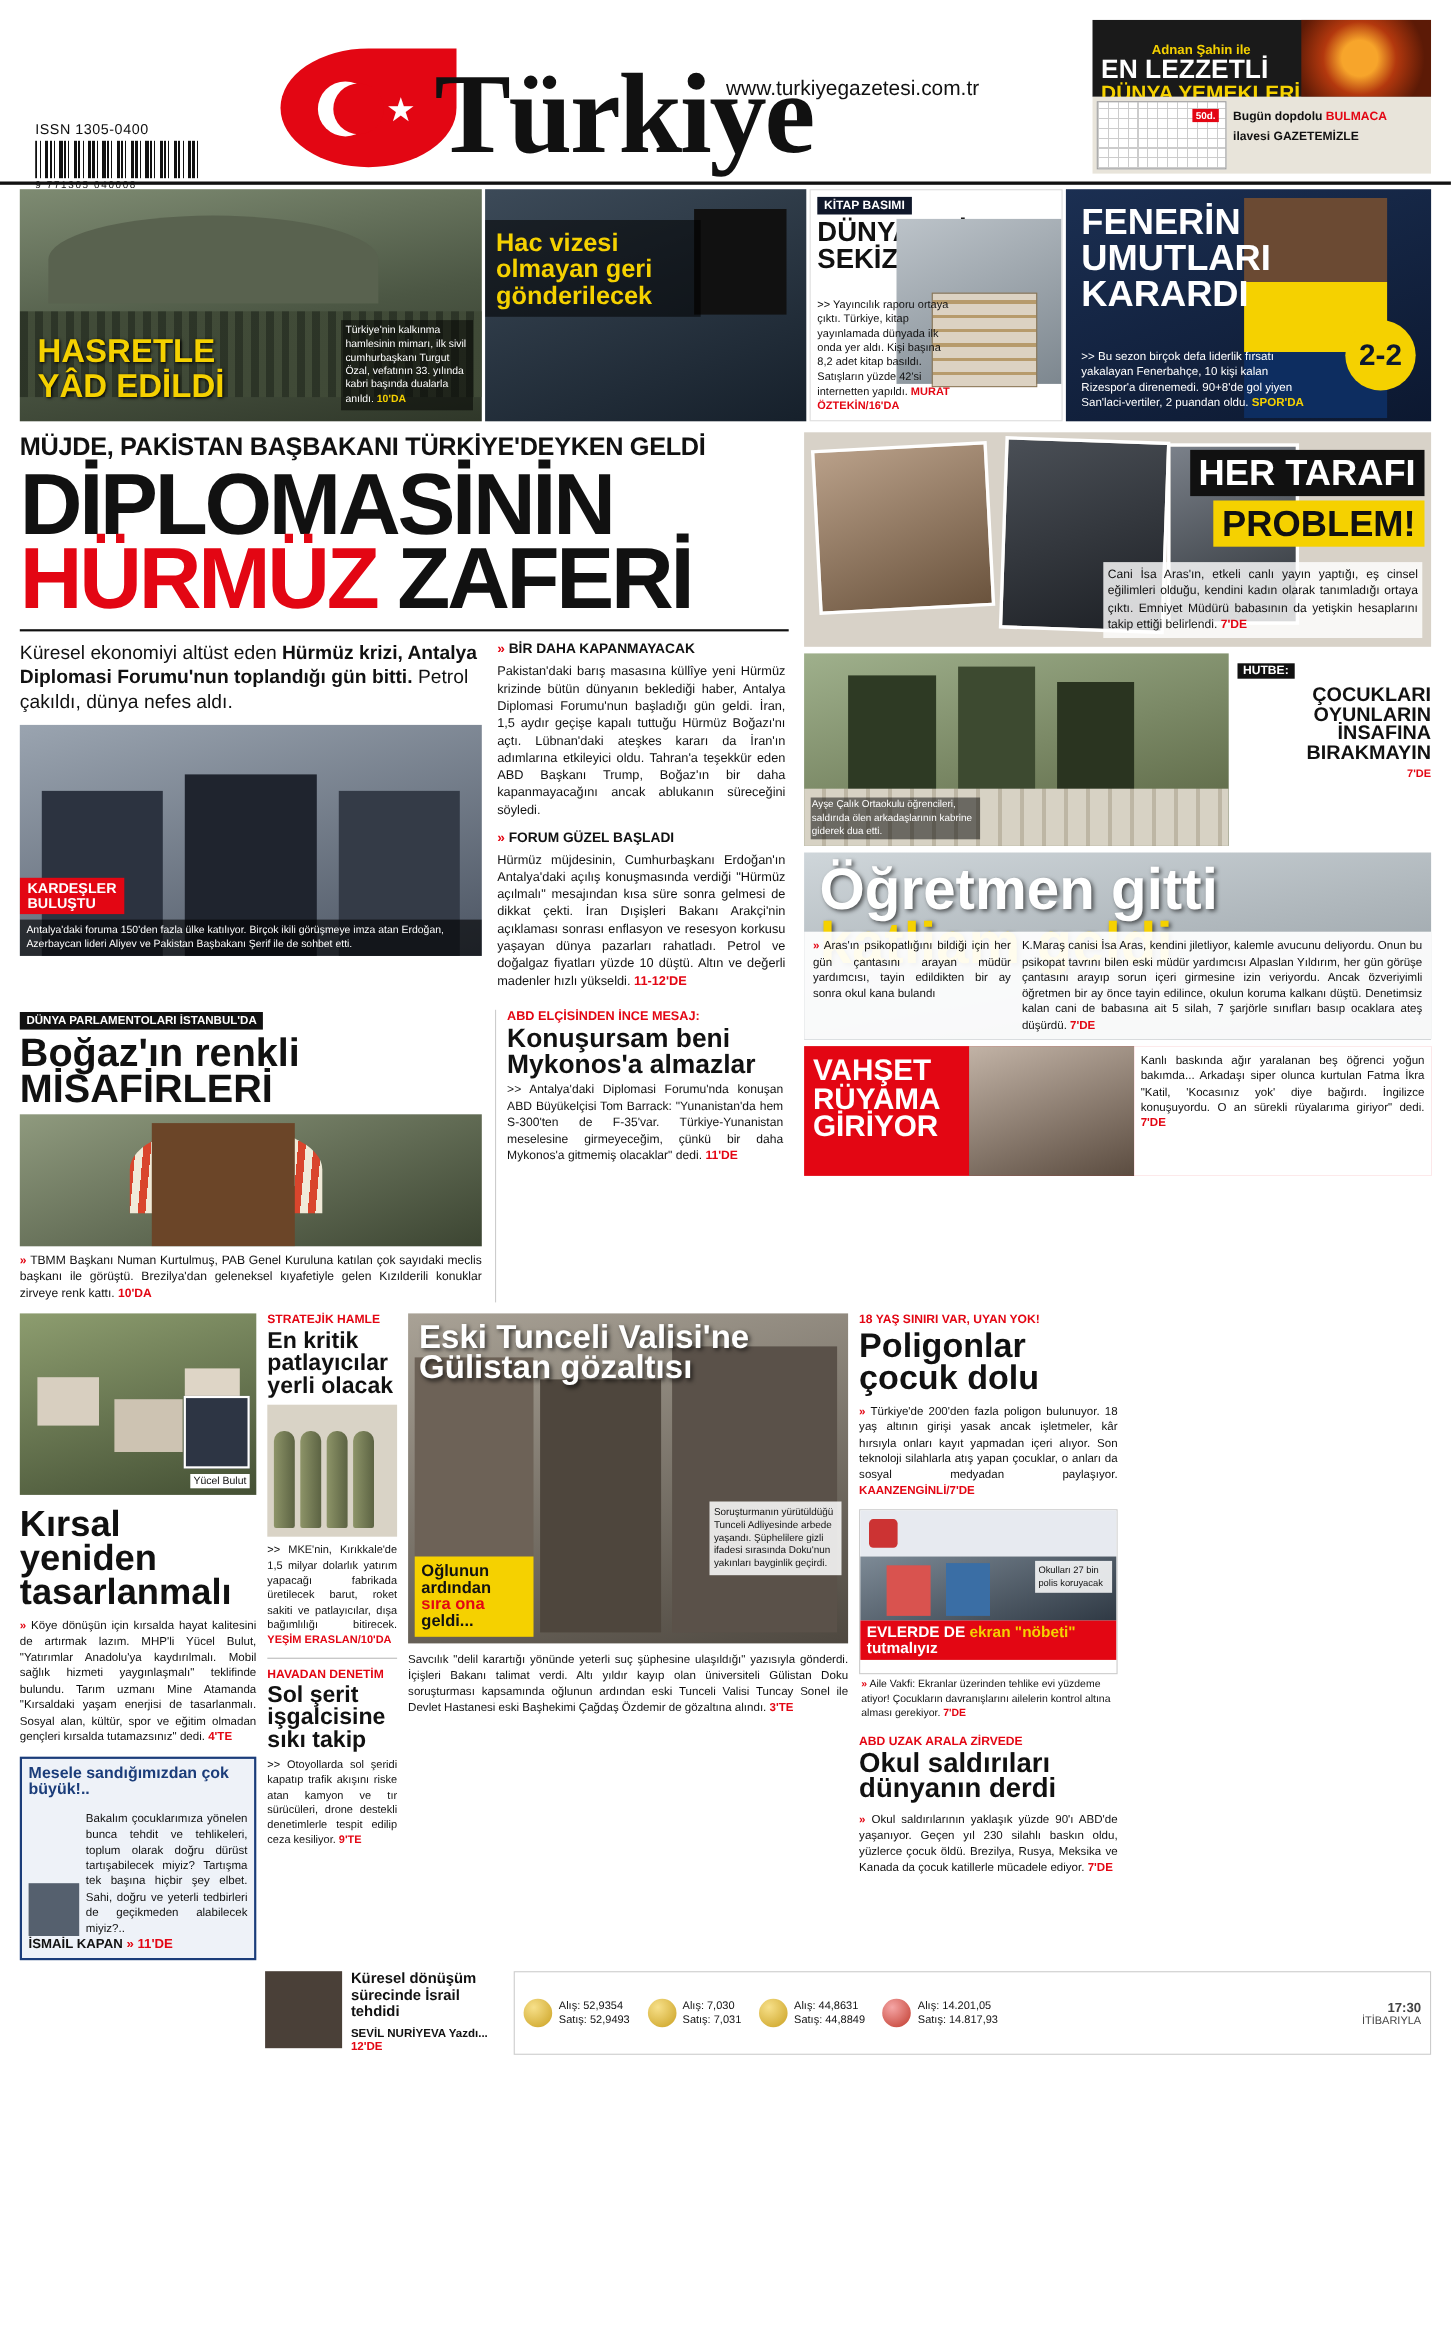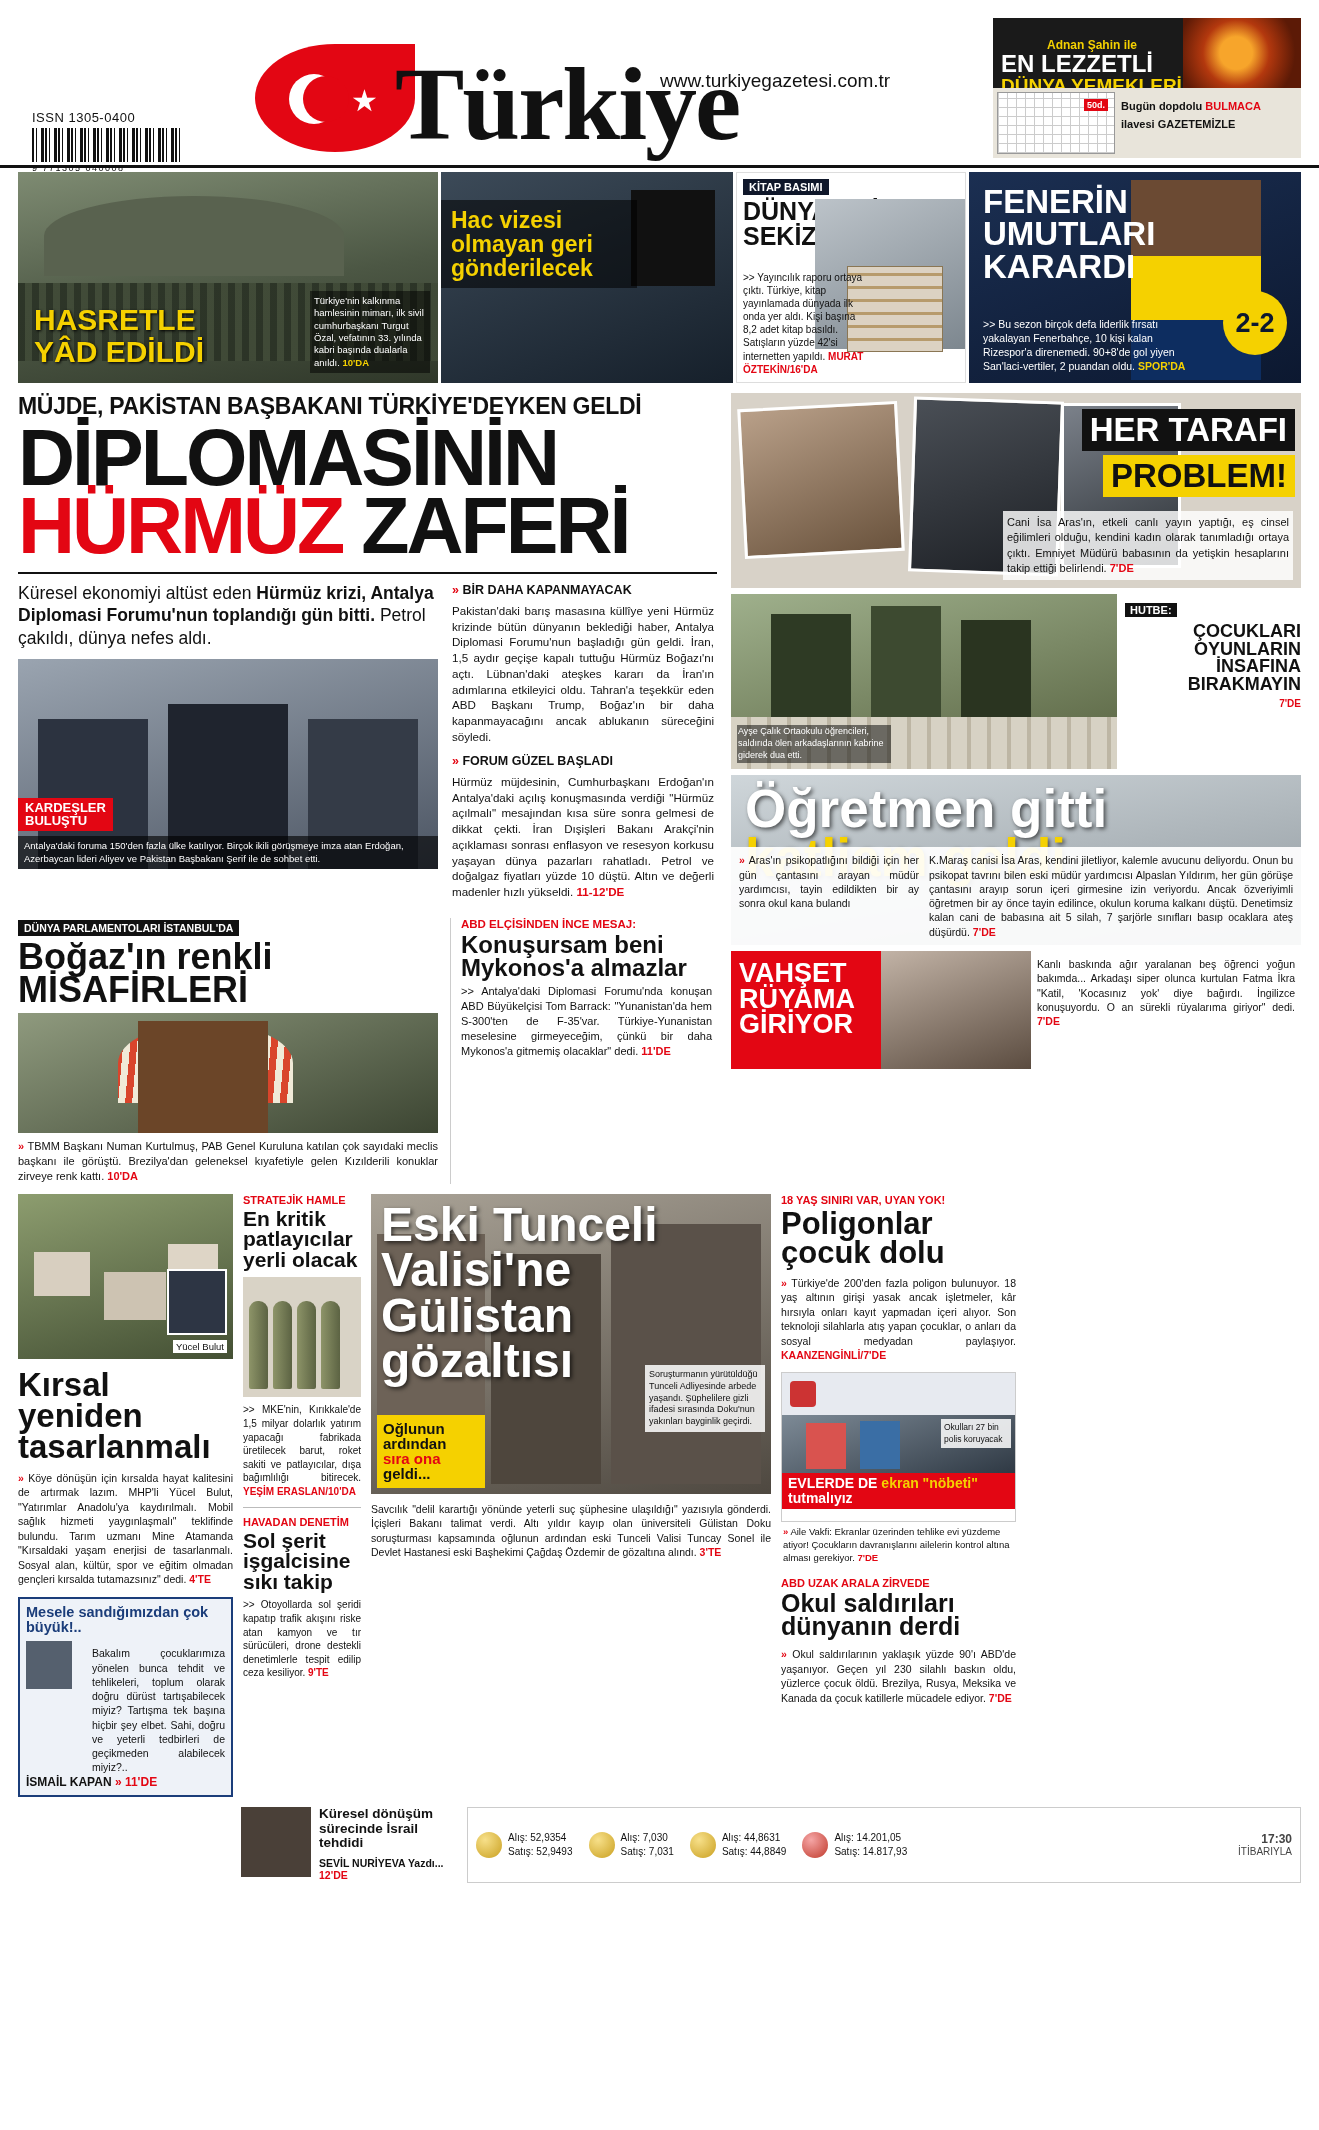--- a/index.html
+++ b/index.html
@@ -200,39 +200,39 @@
   .vphoto-village .h3 { position:absolute; left:150px; top:50px; width:50px; height:40px; background:#ded5c6;}
   .portrait-chip { position:absolute; right:6px; bottom:24px; width:60px; height:66px; background:#2d3544; border:2px solid #fff;}
   .portrait-name { position:absolute; right:6px; bottom:6px; font-size:9.5px; background:#fff; padding:1px 3px;}
   .lw-1 h2 { margin:10px 0 0 0; font-size:33px; line-height:.95; font-weight:bold;}
   .lw-1 p { font-size:10.5px; line-height:1.38; margin:8px 0 0 0; text-align:justify;}
   .lw-1 .ref { color:#e30613; font-weight:bold;}
 
   .opinion { margin-top:10px; border:2px solid #1b3d7a; background:#eef2f8; padding:6px; position:relative;}
   .opinion h4 { margin:0; font-size:14.5px; font-weight:bold; color:#1b3d7a; line-height:1.06;}
   .opinion p { font-size:10.5px; line-height:1.36; margin:5px 0 0 0; }
-  .opinion .row { display:flex; gap:20px; margin-top:6px; }
+  .opinion .row { display:flex; gap:6px; margin-top:6px; align-items:flex-end;}
   .opinion .av { width:46px; height:48px; background:#55606e; flex:none;}
   .opinion .by { font-size:12px; font-weight:bold; }
   .opinion .by .ref { color:#e30613; }
 
   .lw-2 .k-red { color:#e30613; font-size:11px; font-weight:bold;}
   .lw-2 h3 { margin:3px 0 0 0; font-size:21px; line-height:.98; font-weight:bold;}
   .shells { width:118px; height:120px; margin-top:7px; background:#d9d3c6; position:relative; overflow:hidden;}
   .shells i { position:absolute; width:19px; height:88px; background:linear-gradient(90deg,#8d9468,#5c6343);
       border-radius:9px 9px 2px 2px; bottom:8px;}
   .lw-2 p { font-size:10px; line-height:1.36; margin:6px 0 0 0; text-align:justify;}
   .lw-2 .ref { color:#e30613; font-weight:bold;}
   .hr-thin { height:1px; background:#bbb; margin:8px 0;}
 
   .lw-3-photo { position:relative; width:400px; height:300px; background:linear-gradient(165deg,#a9a296,#4e4840); overflow:hidden;}
   .lw-3-photo .p1 { position:absolute; left:6px; top:40px; width:108px; height:250px; background:#6d6257;}
   .lw-3-photo .p2 { position:absolute; left:120px; top:60px; width:110px; height:230px; background:#4e463d;}
   .lw-3-photo .p3 { position:absolute; left:240px; top:30px; width:150px; height:260px; background:#5a5149;}
-  .lw-3 h2 { position:absolute; left:10px; top:8px; margin:0; color:#fff; font-size:48px; line-height:.95;
+  .lw-3 h2 { position:absolute; left:10px; top:8px; margin:0; color:#fff; font-size:30px; line-height:.95;
       font-weight:bold; text-shadow:2px 2px 4px rgba(0,0,0,.65); z-index:2;}
   .lw-3-cap { position:absolute; right:6px; bottom:62px; width:120px; background:rgba(255,255,255,.85);
       font-size:9px; line-height:1.3; padding:4px;}
   .yellowbox { position:absolute; left:6px; bottom:6px; width:108px; background:#f5d100; font-size:15px;
       font-weight:bold; line-height:1.02; padding:6px; }
   .yellowbox .red { color:#e30613; }
   .lw-3 .under { font-size:10.5px; line-height:1.38; margin-top:8px; text-align:justify;}
   .lw-3 .under .ref { color:#e30613; font-weight:bold;}
 
   .lw-4 .k-red { color:#e30613; font-size:11px; font-weight:bold;}

